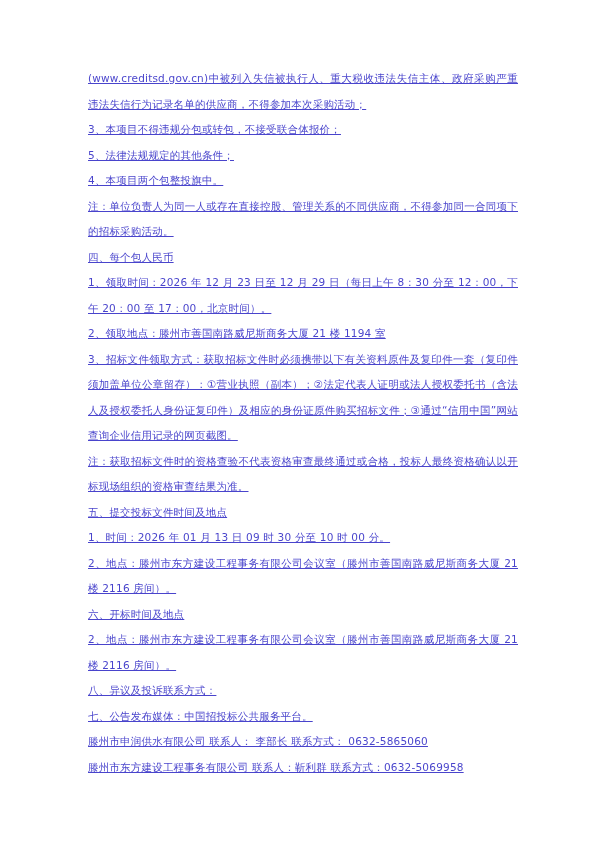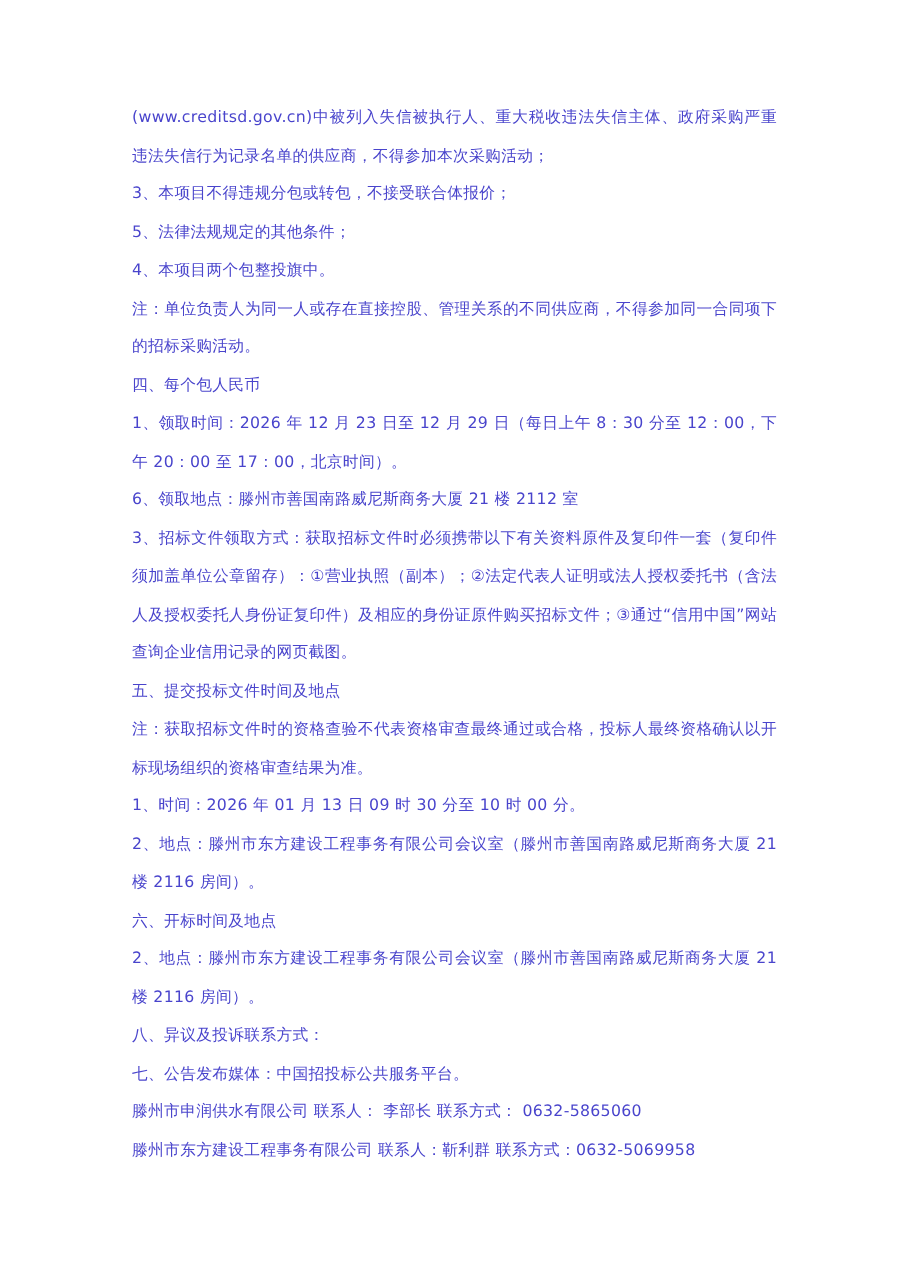--- a/index.html
+++ b/index.html
@@ -32,38 +32,39 @@
     line-height: 25.5px;
     letter-spacing: 0.2px;
     text-align: justify;
     margin: 0 0 0 0;
     white-space: normal;
     word-break: break-all;
     font-weight: 500;
     text-rendering: optimizeLegibility;
     opacity: 0.92;
     filter: blur(0.18px);
+    text-decoration: underline;
   }
 </style>
 </head>
 <body>
 
 <div class="page">
   <div class="doc-body">
     <p class="para">(www.creditsd.gov.cn)中被列入失信被执行人、重大税收违法失信主体、政府采购严重违法失信行为记录名单的供应商，不得参加本次采购活动；</p>
     <p class="para">3、本项目不得违规分包或转包，不接受联合体报价；</p>
     <p class="para">5、法律法规规定的其他条件；</p>
     <p class="para">4、本项目两个包整投旗中。</p>
     <p class="para">注：单位负责人为同一人或存在直接控股、管理关系的不同供应商，不得参加同一合同项下的招标采购活动。</p>
     <p class="para">四、每个包人民币</p>
     <p class="para">1、领取时间：2026 年 12 月 23 日至 12 月 29 日（每日上午 8：30 分至 12：00，下午 20：00 至 17：00，北京时间）。</p>
-    <p class="para">6、领取地点：滕州市善国南路威尼斯商务大厦 21 楼 2112 室</p>
+    <p class="para">2、领取地点：滕州市善国南路威尼斯商务大厦 21 楼 1194 室</p>
     <p class="para">3、招标文件领取方式：获取招标文件时必须携带以下有关资料原件及复印件一套（复印件须加盖单位公章留存）：①营业执照（副本）；②法定代表人证明或法人授权委托书（含法人及授权委托人身份证复印件）及相应的身份证原件购买招标文件；③通过“信用中国”网站查询企业信用记录的网页截图。</p>
+    <p class="para">注：获取招标文件时的资格查验不代表资格审查最终通过或合格，投标人最终资格确认以开标现场组织的资格审查结果为准。</p>
     <p class="para">五、提交投标文件时间及地点</p>
-    <p class="para">注：获取招标文件时的资格查验不代表资格审查最终通过或合格，投标人最终资格确认以开标现场组织的资格审查结果为准。</p>
     <p class="para">1、时间：2026 年 01 月 13 日 09 时 30 分至 10 时 00 分。</p>
     <p class="para">2、地点：滕州市东方建设工程事务有限公司会议室（滕州市善国南路威尼斯商务大厦 21 楼 2116 房间）。</p>
     <p class="para">六、开标时间及地点</p>
     <p class="para">2、地点：滕州市东方建设工程事务有限公司会议室（滕州市善国南路威尼斯商务大厦 21 楼 2116 房间）。</p>
     <p class="para">八、异议及投诉联系方式：</p>
     <p class="para">七、公告发布媒体：中国招投标公共服务平台。</p>
     <p class="para">滕州市申润供水有限公司  联系人：  李部长  联系方式：  0632-5865060</p>
     <p class="para">滕州市东方建设工程事务有限公司      联系人：靳利群    联系方式：0632-5069958</p>
   </div>
 </div>

